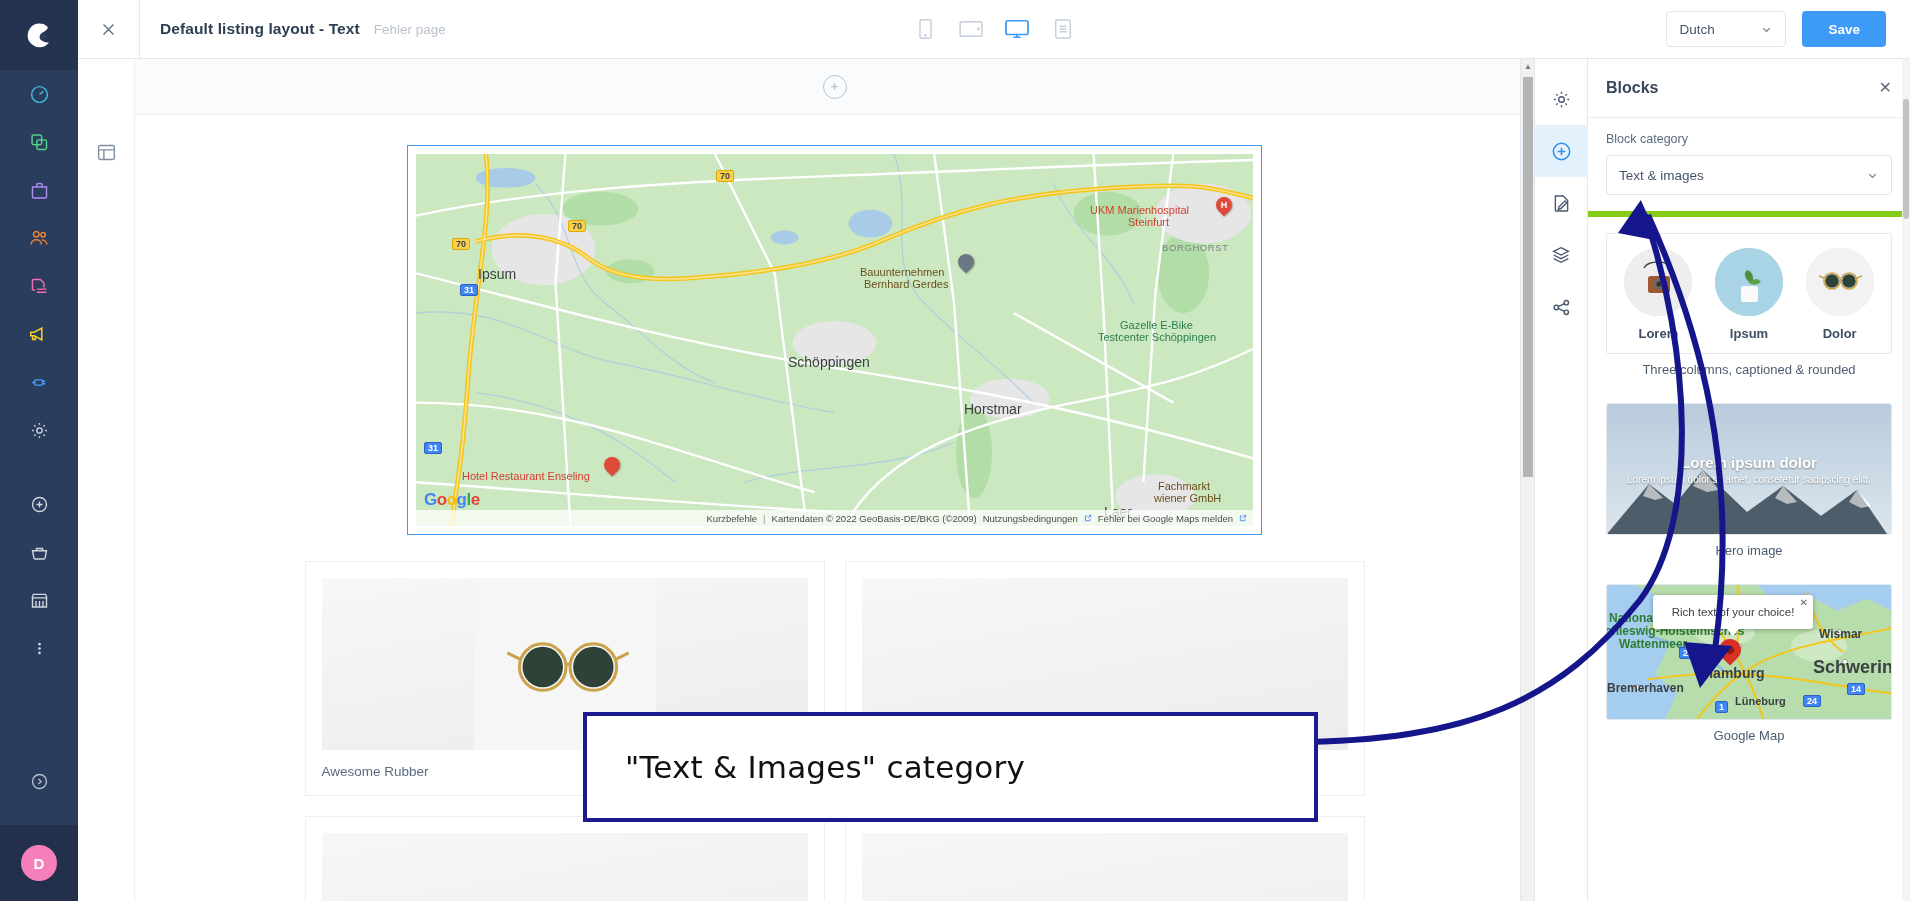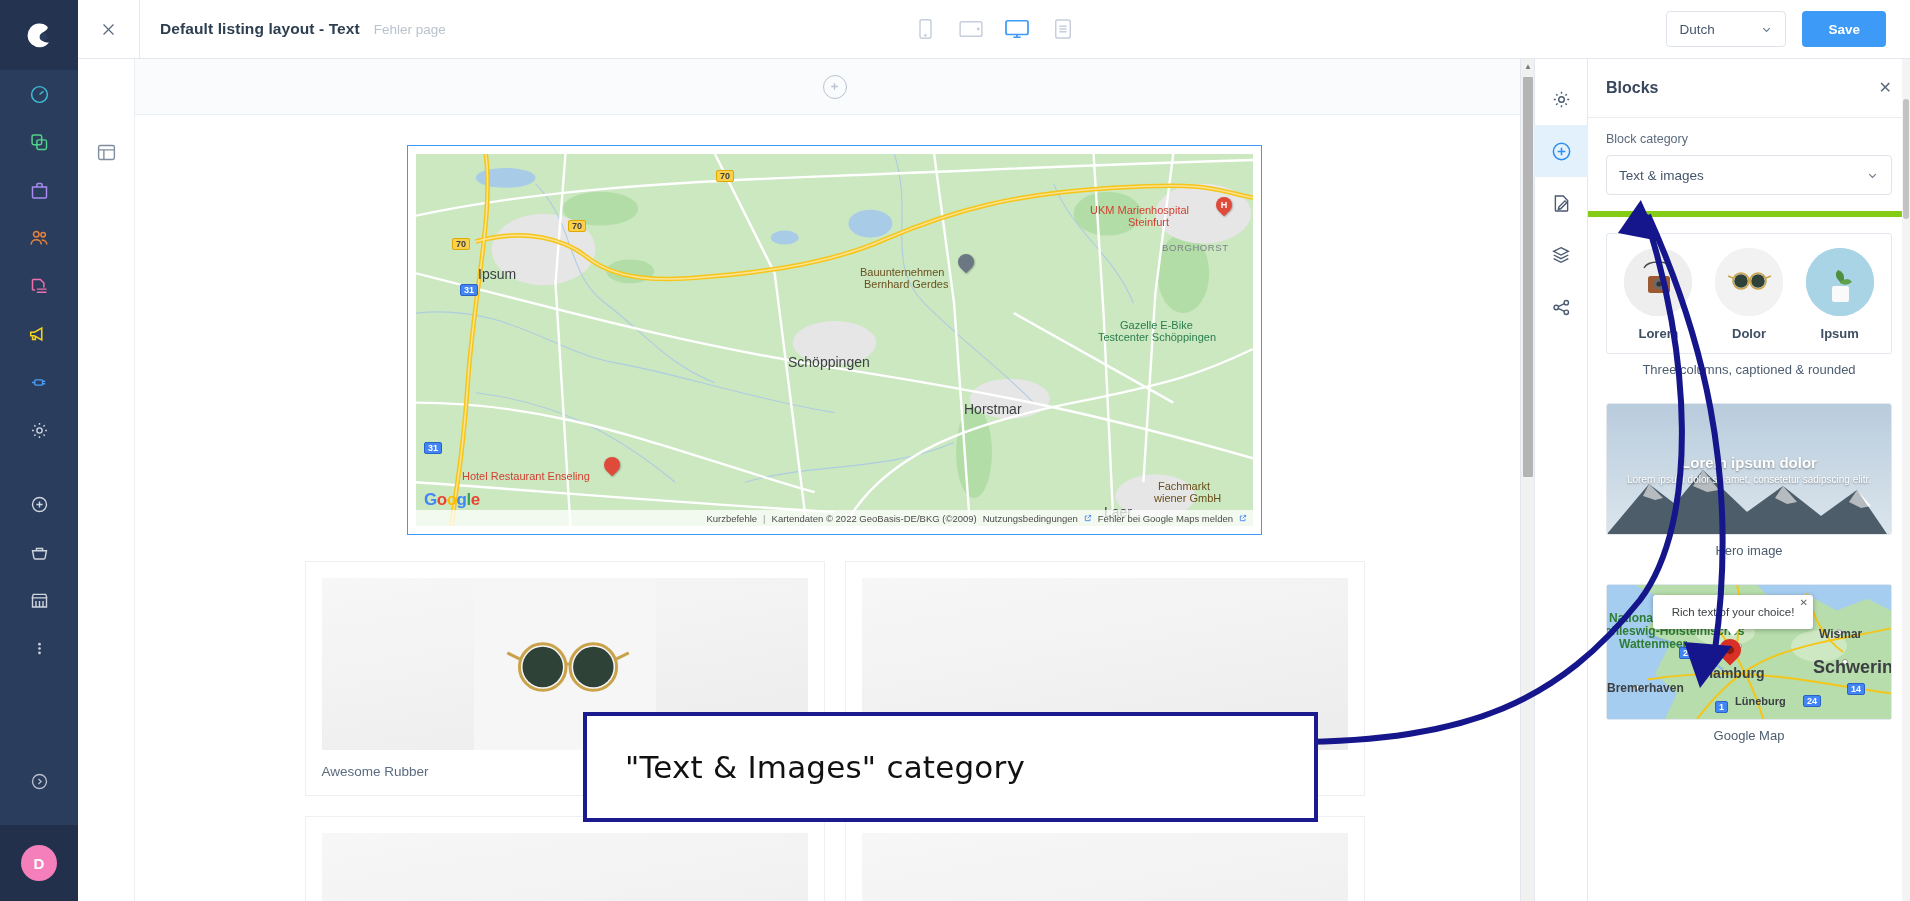--- a/index.html
+++ b/index.html
@@ -623,44 +623,44 @@
                       <circle cx="34" cy="34" r="34" fill="#eeeeee"></circle>
                       <path d="M20 20 C24 12 44 12 48 20" fill="none" stroke="#4a4a4a" stroke-width="1.4"></path>
                       <rect x="24" y="28" width="22" height="17" rx="2.5" fill="#9c5a33"></rect>
                       <circle cx="35" cy="36" r="5.5" fill="#6a6a6a"></circle>
                         <circle cx="35" cy="36" r="2.6" fill="#333"></circle>
                     </svg>
                   </div>
                   <div class="cap">Lorem</div>
                 </div>
                 <div class="col3">
+                  <div class="circ c2">
+                    <svg width="68" height="68" viewBox="0 0 68 68">
+                      <circle cx="34" cy="34" r="34" fill="#a8d4e6"></circle>
+                      <path d="M34 34 q-7-7-2-12 q7 2 6 11z" fill="#4f8f3f"></path>
+                      <path d="M34 34 q8-6 12 0 q-6 5-12 1z" fill="#5fa14b"></path>
+                      <rect x="26" y="38" width="17" height="16" rx="2" fill="#fafafa"></rect>
+                    </svg>
+                  </div>
+                  <div class="cap">Ipsum</div>
+                </div>
+                <div class="col3">
                   <div class="circ c3">
                     <svg width="68" height="68" viewBox="0 0 68 68">
                       <circle cx="34" cy="34" r="34" fill="#f2f2f2"></circle>
                       <g fill="none" stroke="#c9a24a" stroke-width="1.6">
                         <circle cx="26" cy="33" r="8"></circle>
                           <circle cx="43" cy="33" r="8"></circle>
                         <path d="M34 32h1M18 30l-5-2M51 30l5-2"></path>
                       </g>
                       <circle cx="26" cy="33" r="6.8" fill="#2f4238"></circle>
                         <circle cx="43" cy="33" r="6.8" fill="#2f4238"></circle>
                     </svg>
                   </div>
                   <div class="cap">Dolor</div>
-                </div>
-                <div class="col3">
-                  <div class="circ c2">
-                    <svg width="68" height="68" viewBox="0 0 68 68">
-                      <circle cx="34" cy="34" r="34" fill="#a8d4e6"></circle>
-                      <path d="M34 34 q-7-7-2-12 q7 2 6 11z" fill="#4f8f3f"></path>
-                      <path d="M34 34 q8-6 12 0 q-6 5-12 1z" fill="#5fa14b"></path>
-                      <rect x="26" y="38" width="17" height="16" rx="2" fill="#fafafa"></rect>
-                    </svg>
-                  </div>
-                  <div class="cap">Ipsum</div>
                 </div>
               </div>
             </div>
             <div class="block-caption">Three columns, captioned &amp; rounded</div>
 
             <div class="block-card hero-card">
               <div class="hero-sky"></div>
               <svg class="hero-mtn" viewBox="0 0 280 78" preserveAspectRatio="none">
                 <path d="M0 78 L42 28 L68 48 L96 14 L140 56 L176 30 L214 60 L250 34 L280 78z" fill="#5f6f7d"></path>
                 <path d="M42 28 L56 42 L48 44 L36 40z" fill="#fff"></path>

